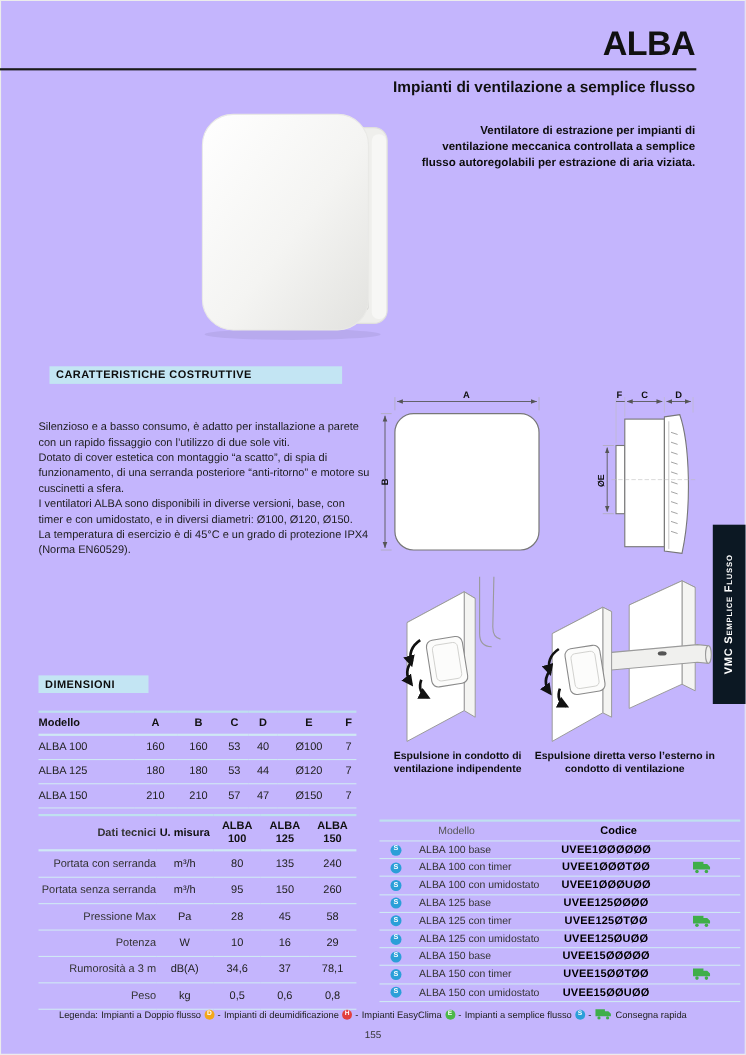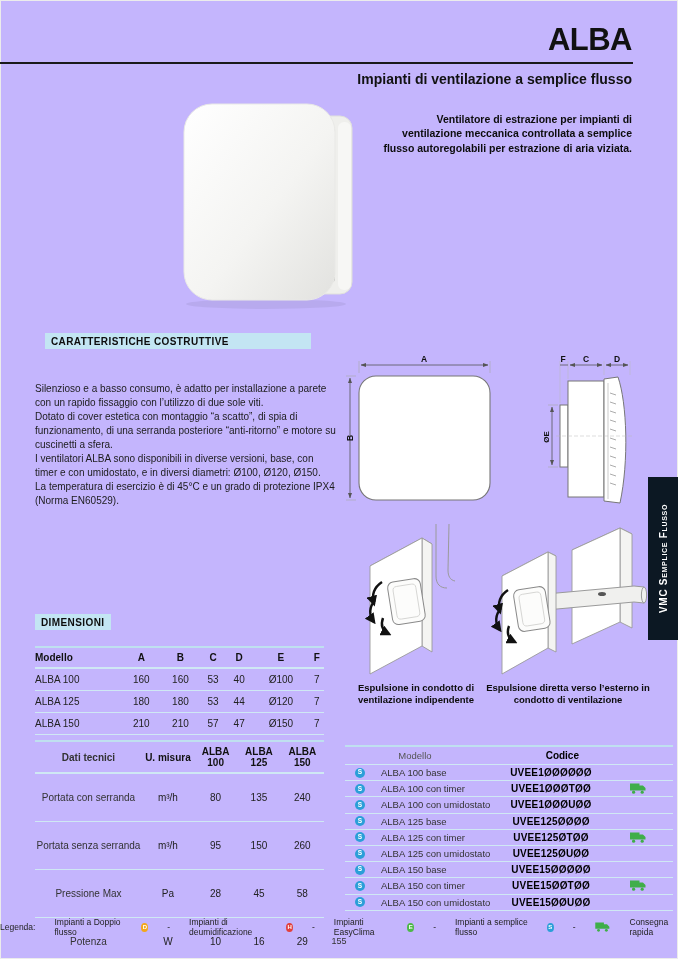--- a/index.html
+++ b/index.html
@@ -10,21 +10,21 @@
   .title-rule{position:absolute;top:62px;left:0;width:633px;height:2px;background:#1a1a1a;}
   .subtitle{position:absolute;top:71px;right:46px;font-size:14px;font-weight:bold;}
   .intro{position:absolute;top:112px;right:46px;width:258px;font-size:10.5px;font-weight:bold;
          text-align:right;line-height:1.38;color:#0d0d0d;}
 
   .photo{position:absolute;left:182px;top:100px;}
 
   .sec-bar{position:absolute;background:#c3e5f3;font-size:10px;font-weight:bold;letter-spacing:.4px;
            padding:3px 0 2px 6px;box-sizing:border-box;color:#0d0d0d;}
   .sec-caratteristiche{left:45px;top:333px;width:266px;}
-  .sec-dimensioni{left:35px;top:614px;width:76px;}
+  .sec-dimensioni{left:35px;top:614px;width:100px;}
 
   .desc{position:absolute;left:35px;top:382px;width:302px;font-size:10px;line-height:1.4;color:#1c1c1c;}
   .desc p{margin:0;}
 
   .techdraw{position:absolute;left:346px;top:353px;}
   .inst1{position:absolute;left:352px;top:524px;}
   .inst2{position:absolute;left:484px;top:524px;}
   .cap{position:absolute;font-size:9.5px;font-weight:bold;text-align:center;line-height:1.3;color:#0d0d0d;}
   .cap1{left:346px;top:682px;width:140px;}
   .cap2{left:486px;top:682px;width:164px;}
@@ -34,43 +34,43 @@
             font-size:10px;font-weight:bold;font-variant:small-caps;letter-spacing:.7px;}
 
   table{border-collapse:collapse;}
   .dim-table{position:absolute;left:35px;top:646px;width:289px;font-size:10px;}
   .dim-table th{font-weight:bold;border-top:2px solid #bfe0ef;border-bottom:2px solid #cfe8f4;padding:4px 0;text-align:center;}
   .dim-table td{border-bottom:1px solid #cfe8f4;padding:5px 0;color:#222;text-align:center;}
   .dim-table th:first-child,.dim-table td:first-child{text-align:left;}
 
   .tech-table{position:absolute;left:35px;top:740px;width:289px;font-size:10px;}
   .tech-table th{font-weight:bold;border-top:2px solid #bfe0ef;border-bottom:2px solid #cfe8f4;padding:4px 0;text-align:center;}
-  .tech-table td{border-bottom:1px solid #cfe8f4;padding:18px 0;color:#222;text-align:center;}
-  .tech-table th:first-child,.tech-table td:first-child{text-align:center;color:#333;}
+  .tech-table td{border-bottom:1px solid #cfe8f4;padding:6px 0;color:#222;text-align:center;}
+  .tech-table th:first-child,.tech-table td:first-child{text-align:right;color:#333;}
 
   .codes{position:absolute;left:345px;top:745px;width:328px;font-size:9.5px;}
   .codes-header{display:grid;grid-template-columns:120px 104px 1fr;align-items:center;
                 border-top:2px solid #bfe0ef;border-bottom:1px solid #cfe8f4;padding:3px 0 3px 10px;}
   .codes-header .h-model{text-align:center;color:#555;}
   .codes-header .h-code{text-align:right;font-weight:bold;color:#000;font-size:10px;}
   .code-row{display:grid;grid-template-columns:14px 106px 104px 1fr;align-items:center;
             border-bottom:1px solid #cfe8f4;height:16.2px;padding-left:10px;box-sizing:border-box;gap:12px;}
   .code-row .model{color:#333;white-space:nowrap;}
   .code-row .code-text{font-weight:bold;font-size:10px;text-align:center;letter-spacing:.2px;color:#000;white-space:nowrap;}
   .truck-wrap{justify-self:end;margin-right:26px;line-height:0;}
 
   .badge{display:inline-flex;width:10px;height:10px;border-radius:50%;color:#fff;font-size:6.5px;font-weight:bold;
          align-items:center;justify-content:center;line-height:1;}
   .badge-s{background:#2b9fd8;}
   .badge-d{background:#f3a71b;}
   .badge-h{background:#e2403d;}
   .badge-e{background:#4cb848;}
 
   .legend{position:absolute;left:0;top:917px;width:100%;display:flex;justify-content:center;align-items:center;
-          gap:19px;font-size:8.5px;color:#222;}
+          gap:3px;font-size:8.5px;color:#222;}
   .legend .badge{width:9px;height:9px;font-size:6px;}
   .pageno{position:absolute;left:0;top:936px;width:100%;text-align:center;font-size:9px;color:#333;}
 </style>
 </head>
 <body>
 
 <div class="page">
 
   <div class="title">ALBA</div>
   <div class="title-rule"></div>

